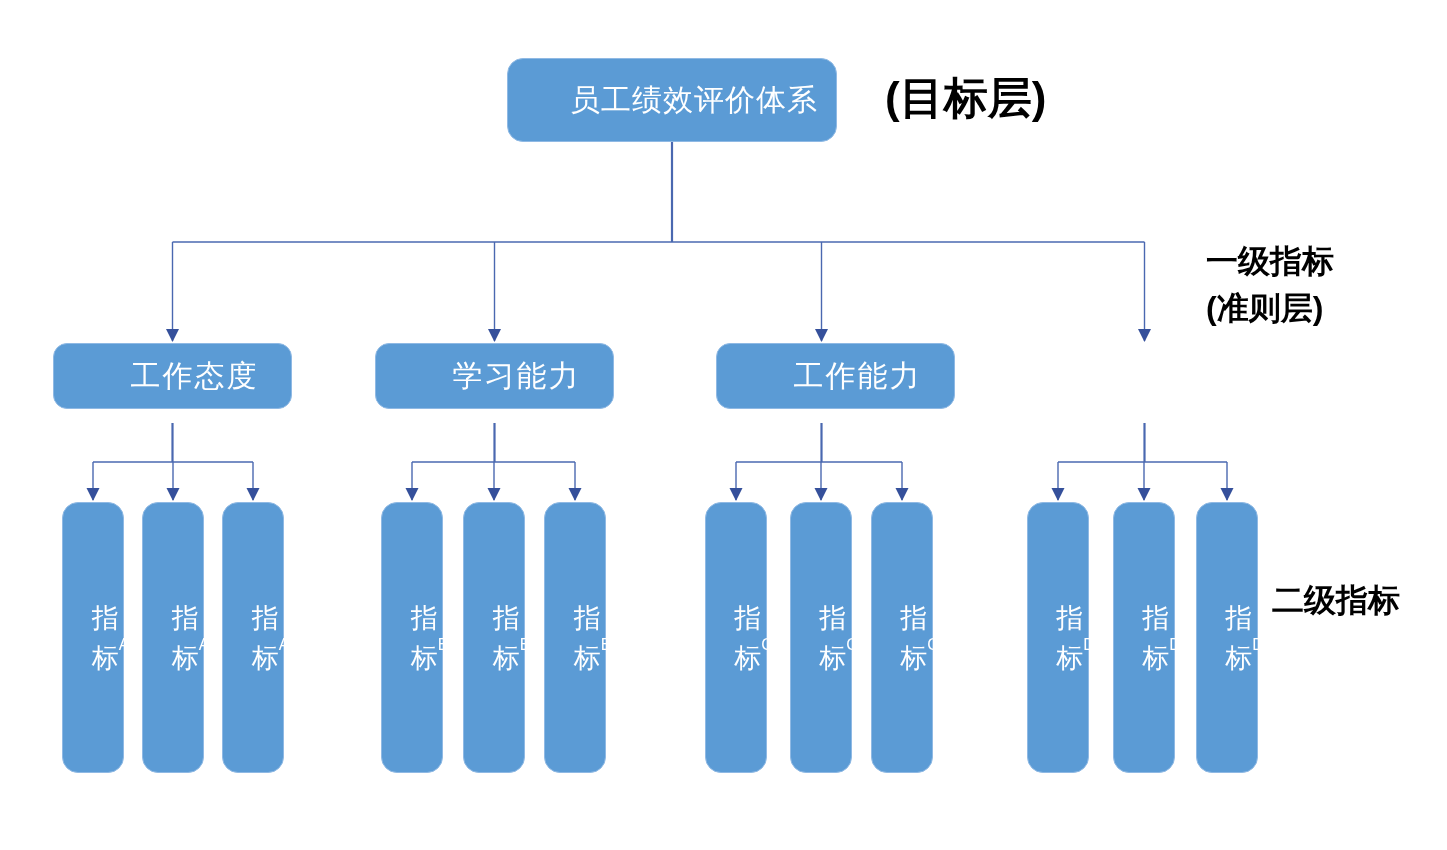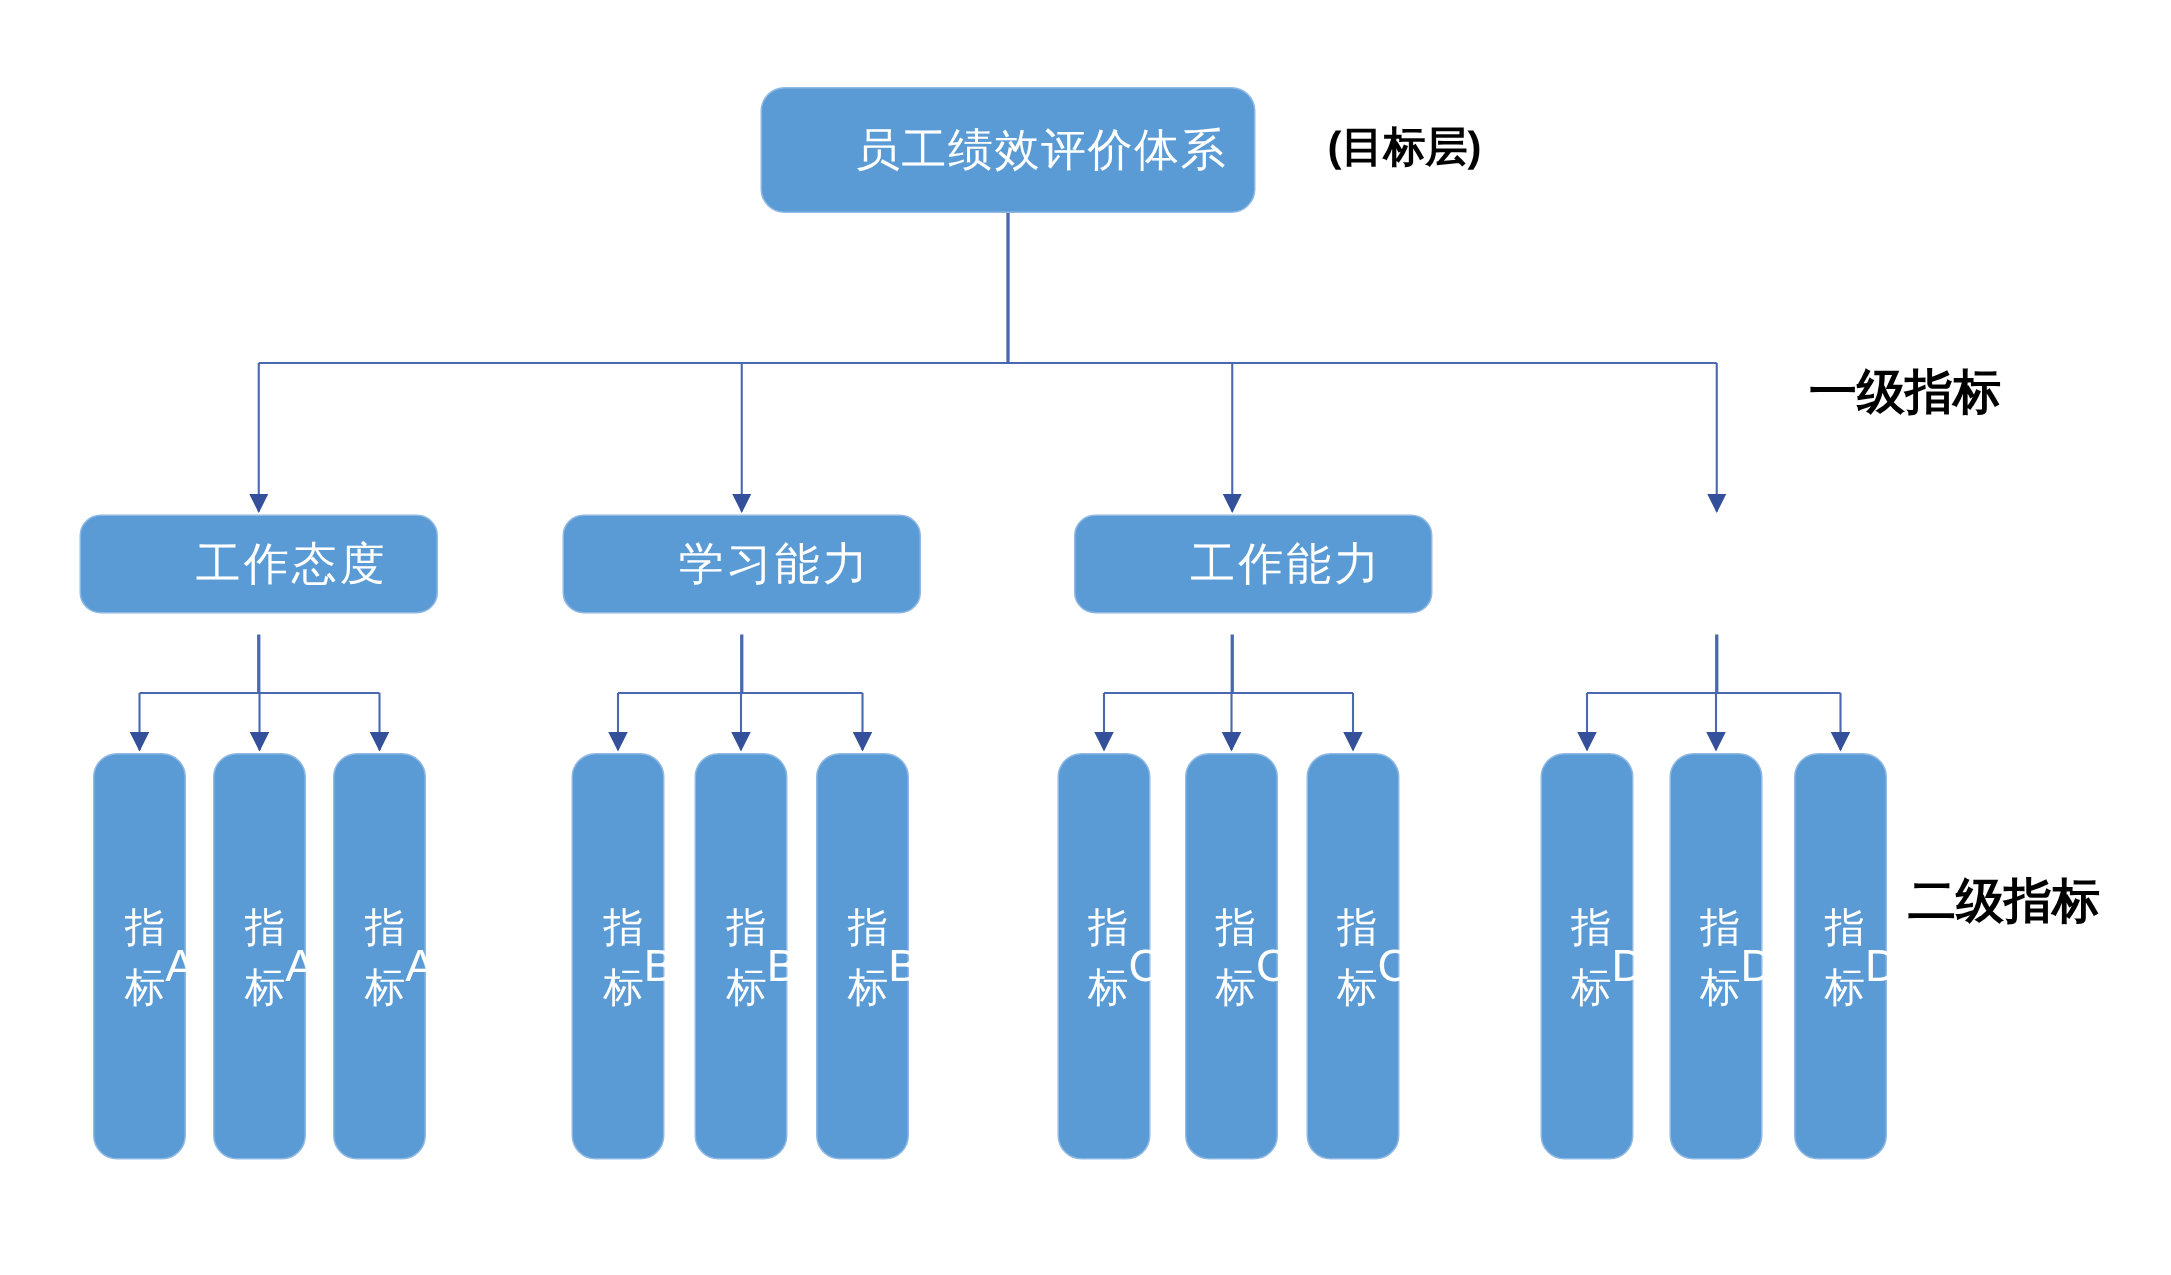--- a/index.html
+++ b/index.html
@@ -76,21 +76,21 @@
     display:block;
     width:1.15em;
     margin:0 auto;
     word-break:break-all;
     font-size:27px;
     line-height:40px;
     text-align:center;
   }
   .leaf-code{
     display:block;
-    font-size:30px;
+    font-size:16px;
     line-height:30px;
     margin-top:15px;
     text-align:center;
   }
   .note{
     position:absolute;
     color:var(--annotation-text,#000);
     font-weight:bold;
     font-size:32px;
     line-height:47px;
@@ -202,23 +202,24 @@
   </div>
   <div class="node leaf" style="left:1113px">
     <span class="leaf-label">指标</span>
     <span class="leaf-code">D2</span>
   </div>
   <div class="node leaf" style="left:1196px">
     <span class="leaf-label">指标</span>
     <span class="leaf-code">D3</span>
   </div>
 
-  <div class="note" style="left:885px;top:74px;font-size:28px;">(目标层)</div>
+  <div class="note" style="left:885px;top:74px;font-size:44px;">(目标层)</div>
 
   <div class="note" style="left:1206px;top:238px;">
     <div>一级指标</div>
+    <div>(准则层)</div>
   </div>
 
   <div class="note" style="left:1272px;top:577px;text-align:center;">
     <div>二级指标</div>
   </div>
 
 </div>
 
 </body></html>

